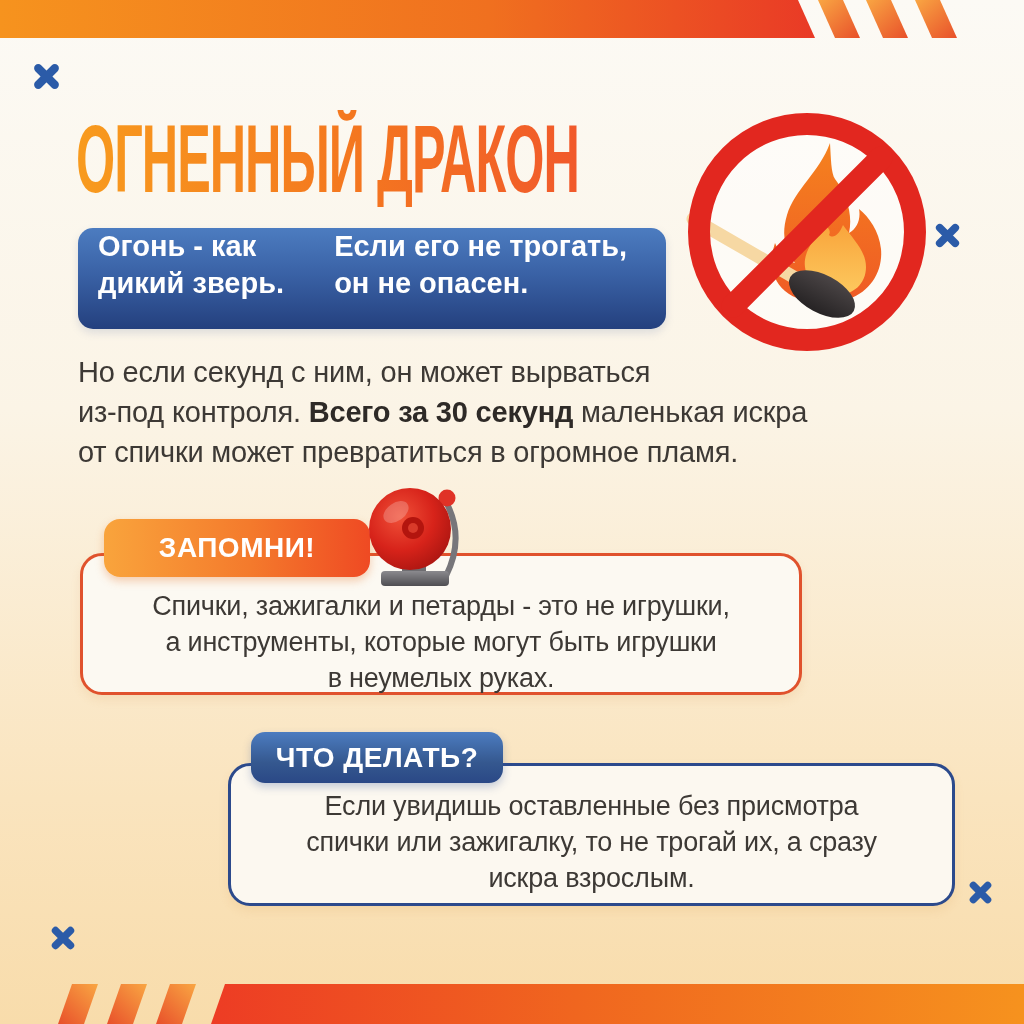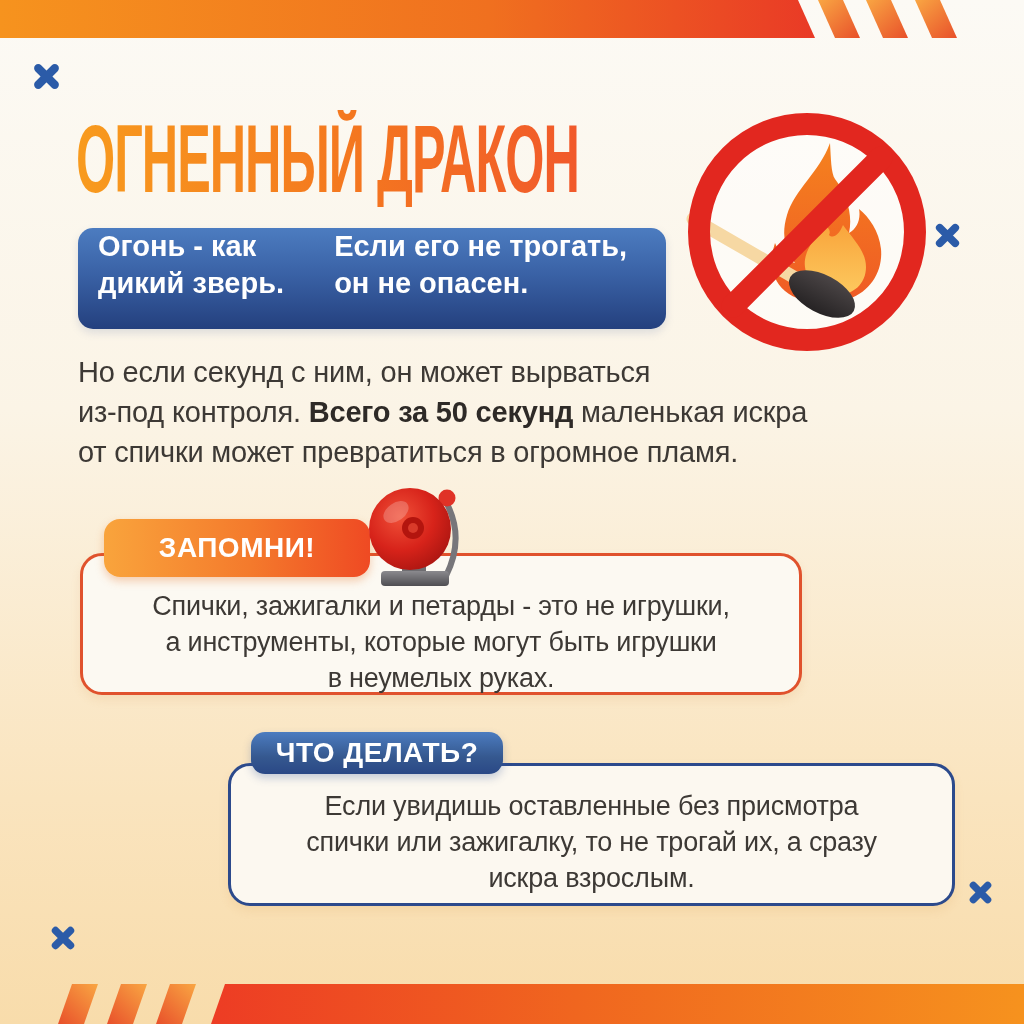--- a/index.html
+++ b/index.html
@@ -66,21 +66,21 @@
   .badge{
     position:absolute;display:flex;align-items:center;justify-content:center;
     color:#FFFFFF;font-weight:700;font-size:28px;letter-spacing:.5px;
   }
   .badge-remember{
     left:104px;top:519px;width:266px;height:58px;border-radius:16px;
     background:linear-gradient(90deg,#F9A43C 0%,#F47A2C 55%,#EF4A23 100%);
     box-shadow:0 4px 8px rgba(230,120,50,.35);
   }
   .badge-todo{
-    left:251px;top:732px;width:252px;height:42px;border-radius:14px;
+    left:251px;top:732px;width:252px;height:51px;border-radius:14px;
     background:linear-gradient(180deg,#4C7CC0 0%,#35588F 60%,#2A4886 100%);
     box-shadow:0 4px 8px rgba(70,100,160,.3);
   }
 
   .bell{position:absolute;left:360px;top:484px;width:106px;height:104px;}
 </style>
 </head>
 <body>
 
 <div class="poster">
@@ -152,21 +152,21 @@
     <line x1="198" y1="51" x2="50" y2="199" stroke="#E2271F" stroke-width="23" stroke-linecap="round"></line>
   </svg>
 
   <div class="intro-box">
     <div>Огонь - как дикий зверь.</div>
     <div>Если его не трогать, он не опасен.</div>
   </div>
 
   <p class="body-text">
     <span>Но если секунд с ним, он может вырваться</span><br>
-    <span>из-под контроля. </span><b>Всего за 50 секунд</b><span> маленькая искра</span><br>
+    <span>из-под контроля. </span><b>Всего за 30 секунд</b><span> маленькая искра</span><br>
     <span>от спички может превратиться в огромное пламя.</span>
   </p>
 
   <div class="card card-remember">
     <p>
       <span>Спички, зажигалки и петарды - это не игрушки,</span><br>
       <span>а инструменты, которые могут быть игрушки</span><br>
       <span>в неумелых руках.</span>
     </p>
   </div>

